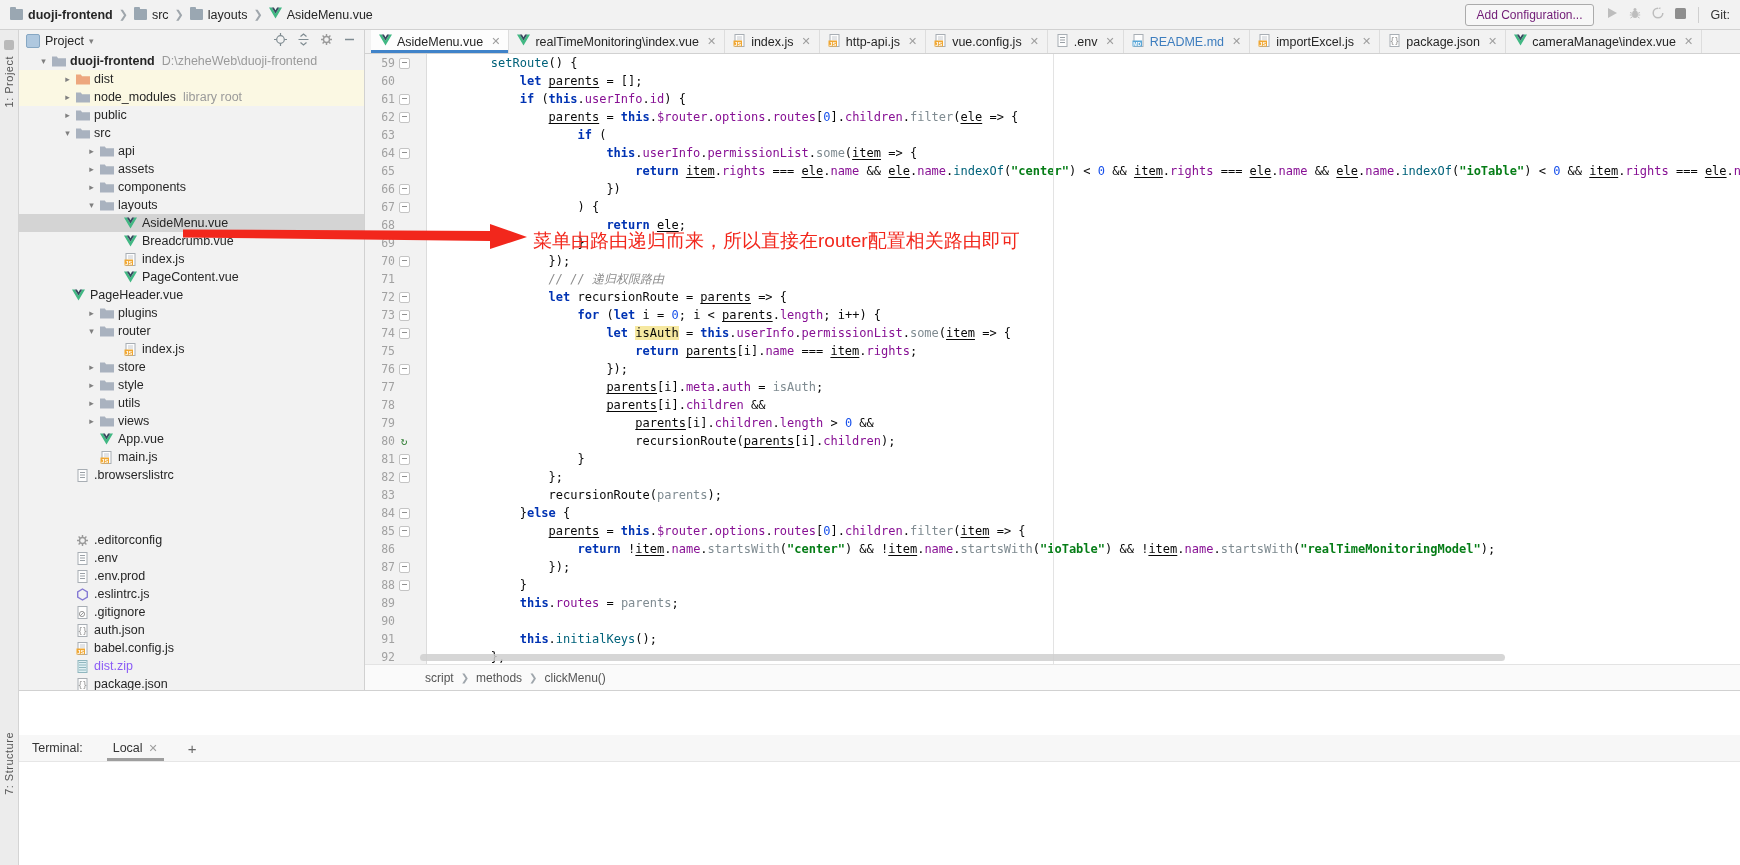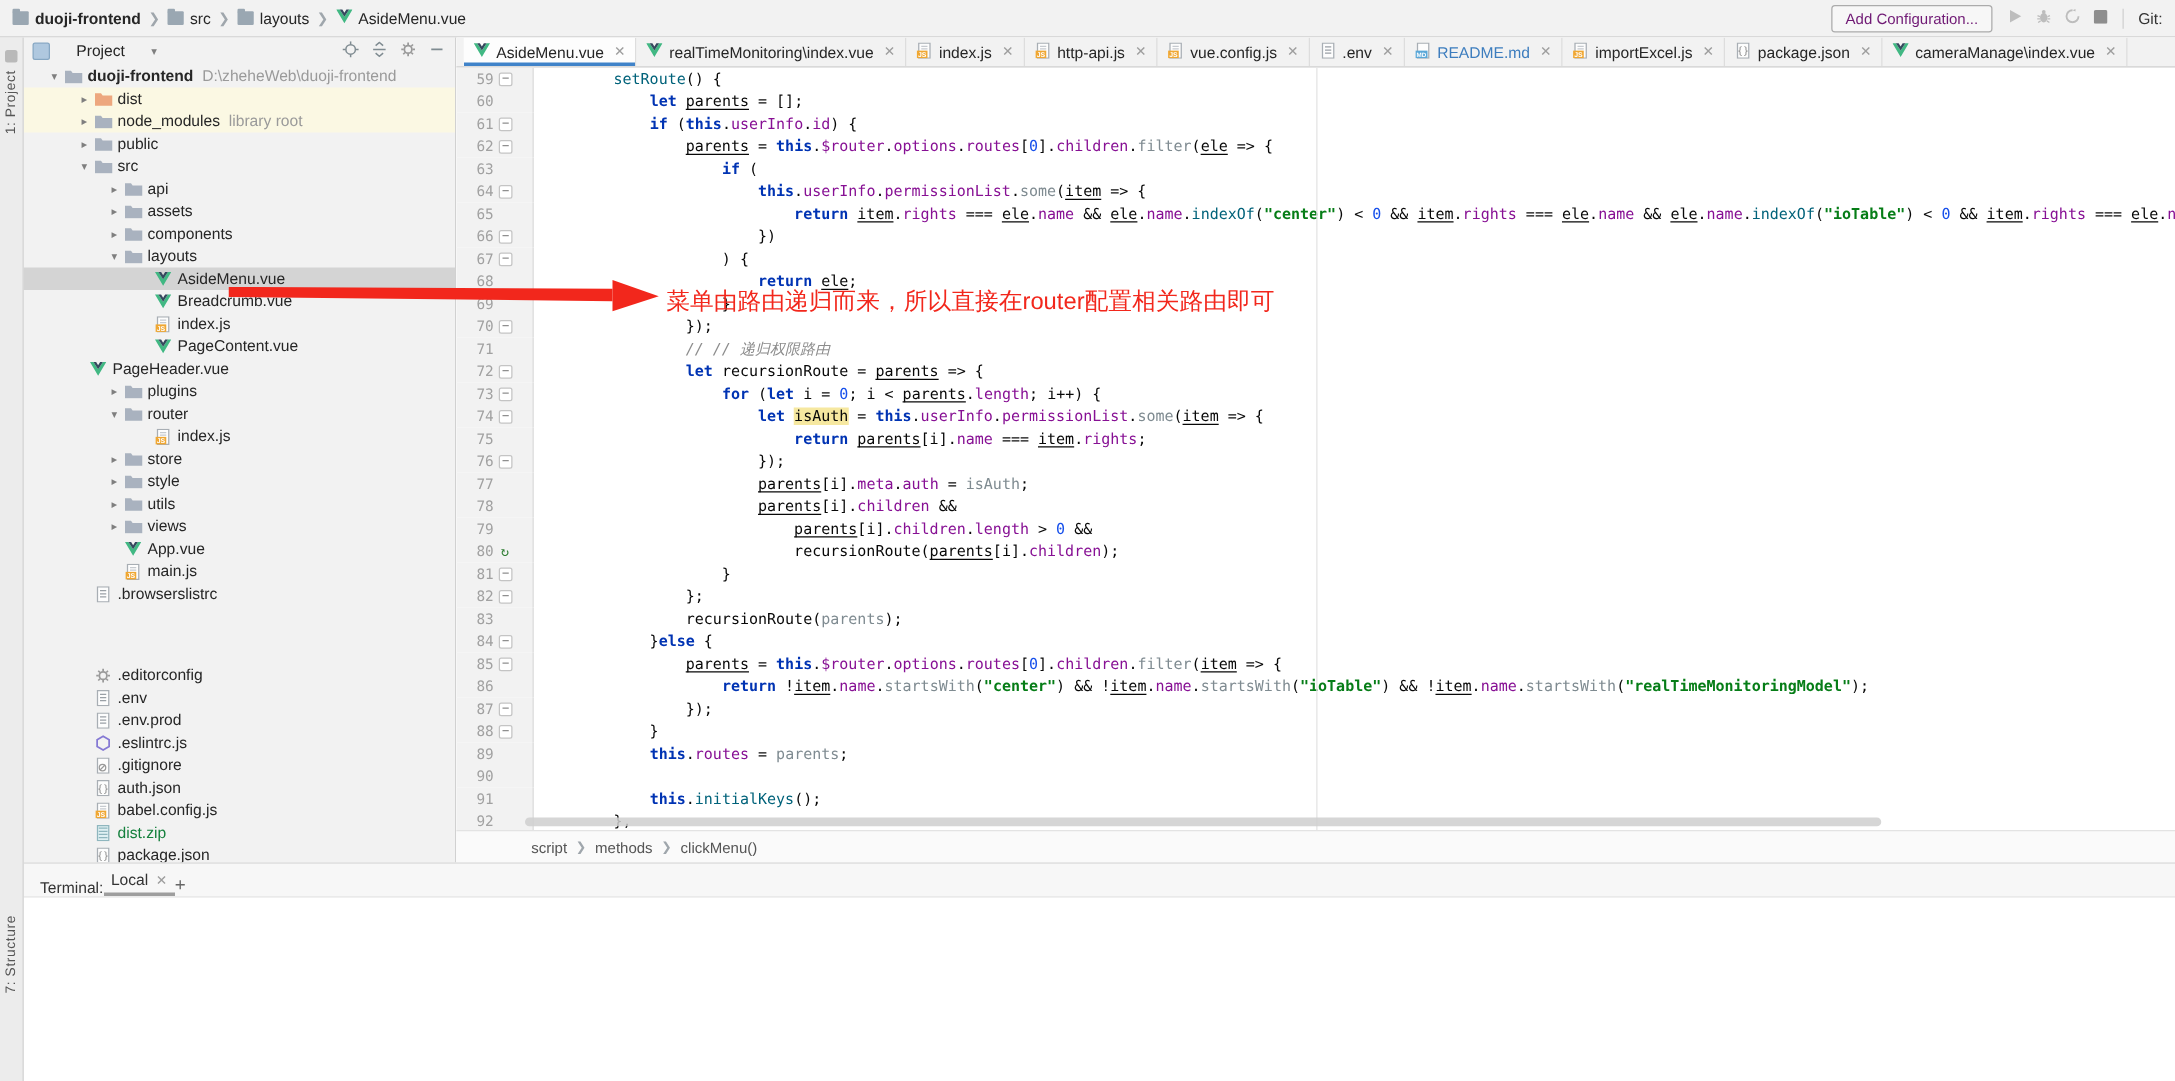--- a/index.html
+++ b/index.html
@@ -26,21 +26,21 @@
   
   #strip{position:absolute;left:0;top:30px;bottom:0;width:18px;background:#ECECEC;
          border-right:1px solid #D4D4D4;z-index:5;}
   .strip-btn{position:absolute;left:0;width:18px;display:flex;flex-direction:column;
              align-items:center;color:#555;font-size:11px;}
   .vtext{writing-mode:vertical-rl;transform:rotate(180deg);letter-spacing:.5px;white-space:nowrap;}
   .strip-ico{width:10px;height:10px;background:#B9B9B9;border-radius:2px;margin:6px 0;}
   
   #project{position:absolute;left:18px;top:30px;width:347px;height:660px;background:#F2F2F2;
            border-right:1px solid #D1D1D1;box-sizing:border-box;overflow:hidden;}
-  #proj-header{height:22px;display:flex;align-items:center;padding:0 8px;font-size:12.5px;gap:21px;}
+  #proj-header{height:22px;display:flex;align-items:center;padding:0 8px;font-size:12.5px;gap:5px;}
   #proj-title{font-weight:normal;}
   .proj-win-ico{width:12px;height:12px;background:#AFC8DF;border:1px solid #86A7C3;border-radius:2px;}
   .hdr-icons{margin-left:auto;display:flex;align-items:center;gap:10px;color:#7F8B91;}
   #tree{position:absolute;top:22px;left:0;right:0;bottom:0;font-size:12.5px;}
   .trow{height:18px;display:flex;align-items:center;white-space:nowrap;}
   .trow.yel{background:#FBF8E3;}
   .trow.sel{background:#D4D4D4;}
   .chev{width:15px;font-size:9px;color:#7F7F7F;text-align:center;flex:none;}
   .ticon{width:15px;flex:none;display:inline-flex;align-items:center;justify-content:center;}
   .tlabel{margin-left:4px;}
@@ -78,22 +78,22 @@
   .u{color:#080808;text-decoration:underline;text-underline-offset:2px;}
   .hl{background:#F6E8A0;color:#080808;}
   #hscroll{position:absolute;left:55px;bottom:3px;width:1085px;height:7px;background:#CFCFCF;
            border-radius:4px;opacity:.85;}
   #crumbs{height:25px;flex:none;border-top:1px solid #E3E3E3;background:#FAFAFA;display:flex;
           align-items:center;padding-left:60px;font-size:12px;color:#555;gap:7px;}
   .crumb-sep2{color:#9FA6AC;font-size:10px;}
   
   #terminal{position:absolute;left:18px;right:0;top:690px;bottom:0;background:#FFFFFF;
             border-top:1px solid #D1D1D1;}
-  #term-header{height:26px;background:#F7F7F7;display:flex;align-items:flex-end;
-               padding-left:14px;font-size:12.5px;color:#333;border-bottom:1px solid #E6E6E6;}
+  #term-header{height:26px;background:#F7F7F7;display:flex;align-items:center;
+               padding-left:14px;font-size:12.5px;color:#333;gap:24px;border-bottom:1px solid #E6E6E6;margin-top:44px;}
   .term-tab{display:flex;align-items:center;gap:6px;padding:0 6px;height:100%;
             box-shadow:inset 0 -3px 0 #9E9E9E;}
   .term-tab .x{color:#9E9E9E;font-size:11px;}
   #term-plus{color:#666;font-size:15px;}
   #term-body{padding:20px 0 0 18px;font-family:"DejaVu Sans Mono","Liberation Mono",monospace;
              font-size:13px;line-height:19px;color:#111;}
   .cmd{color:#00A5B5;}
   
   #anno-svg{position:absolute;left:0;top:0;width:1740px;height:865px;pointer-events:none;z-index:60;}
   #anno-text{position:absolute;left:533px;top:228px;color:#F2271C;font-size:19px;
@@ -488,21 +488,21 @@
         <span class="tlabel">babel.config.js</span>
       </div>
       <div class="trow" style="padding-left: 42px;">
         <span class="chev"></span>
         <span class="ticon">
           <svg width="13" height="13">
             <rect x="2" y="0.5" width="9" height="12" fill="#DFF0F3" stroke="#8FB6BE"></rect>
             <path d="M3 2.5h7M3 5h7M3 7.5h7M3 10h7" stroke="#8FB6BE"></path>
           </svg>
         </span>
-        <span class="tlabel" style="color: #15803d;">dist.zip</span>
+        <span class="tlabel" style="color: #8b5cf6;">dist.zip</span>
       </div>
       <div class="trow" style="padding-left: 42px;">
         <span class="chev"></span>
         <span class="ticon">
           <svg width="13" height="13">
             <rect x="2" y="0.5" width="9" height="12" fill="#FDFDFD" stroke="#A8AEB4"></rect>
             <text x="6.5" y="9.5" font-size="8" fill="#8A8A8A" text-anchor="middle" font-family="DejaVu Sans Mono,monospace">{}</text>
           </svg>
         </span>
         <span class="tlabel">package.json</span>

